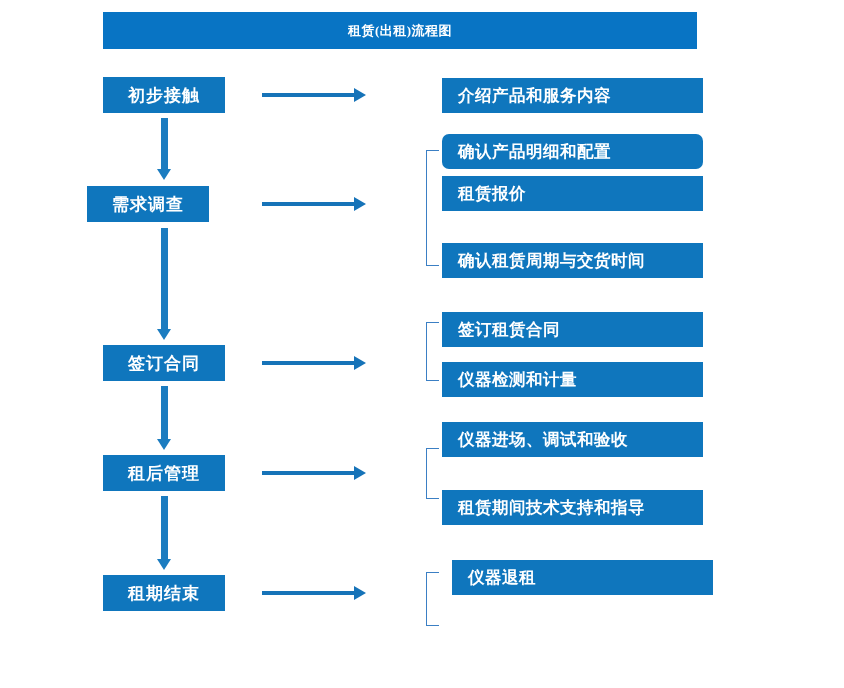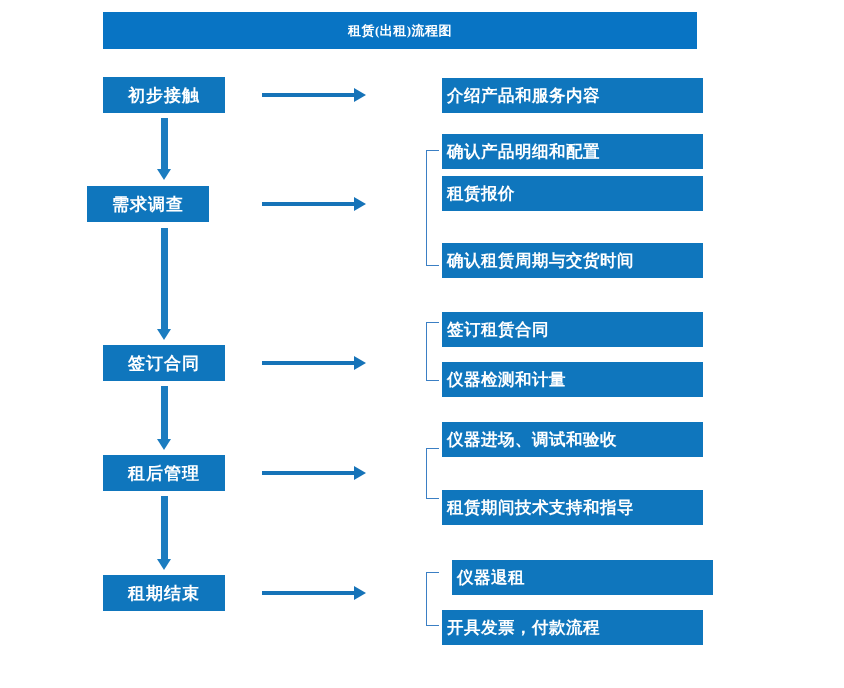--- a/index.html
+++ b/index.html
@@ -55,21 +55,21 @@
     position: absolute;
     left: 442px;
     width: 261px;
     height: 35px;
     background: #0f76bd;
     color: #ffffff;
     font-size: 16.5px;
     font-weight: bold;
     display: flex;
     align-items: center;
-    padding-left: 5px;
+    padding-left: 16px;
     box-sizing: border-box;
     letter-spacing: 0.5px;
   }
 
   
   .h-arrow {
     position: absolute;
     left: 262px;
     width: 104px;
     height: 14px;
@@ -177,23 +177,22 @@
     <div class="shaft"></div>
       <div class="head"></div>
   </div>
 
   <div class="bracket" style="top:150px;height:116px;"></div>
   <div class="bracket" style="top:322px;height:59px;"></div>
   <div class="bracket" style="top:448px;height:51px;"></div>
   <div class="bracket" style="top:572px;height:54px;"></div>
 
   <div class="detail-box" style="top:78px;">介绍产品和服务内容</div>
-  <div class="detail-box" style="top:134px;">确认产品明细和配置</div>
+  <div class="detail-box" style="top:134px;border-radius:7px;">确认产品明细和配置</div>
   <div class="detail-box" style="top:176px;">租赁报价</div>
   <div class="detail-box" style="top:243px;">确认租赁周期与交货时间</div>
   <div class="detail-box" style="top:312px;">签订租赁合同</div>
   <div class="detail-box" style="top:362px;">仪器检测和计量</div>
   <div class="detail-box" style="top:422px;text-align:center;">仪器进场、调试和验收</div>
   <div class="detail-box" style="top:490px;">租赁期间技术支持和指导</div>
   <div class="detail-box" style="top:560px;margin-left:10px;">仪器退租</div>
-  <div class="detail-box" style="top:610px;">开具发票，付款流程</div>
 
 </div>
 
 </body></html>

